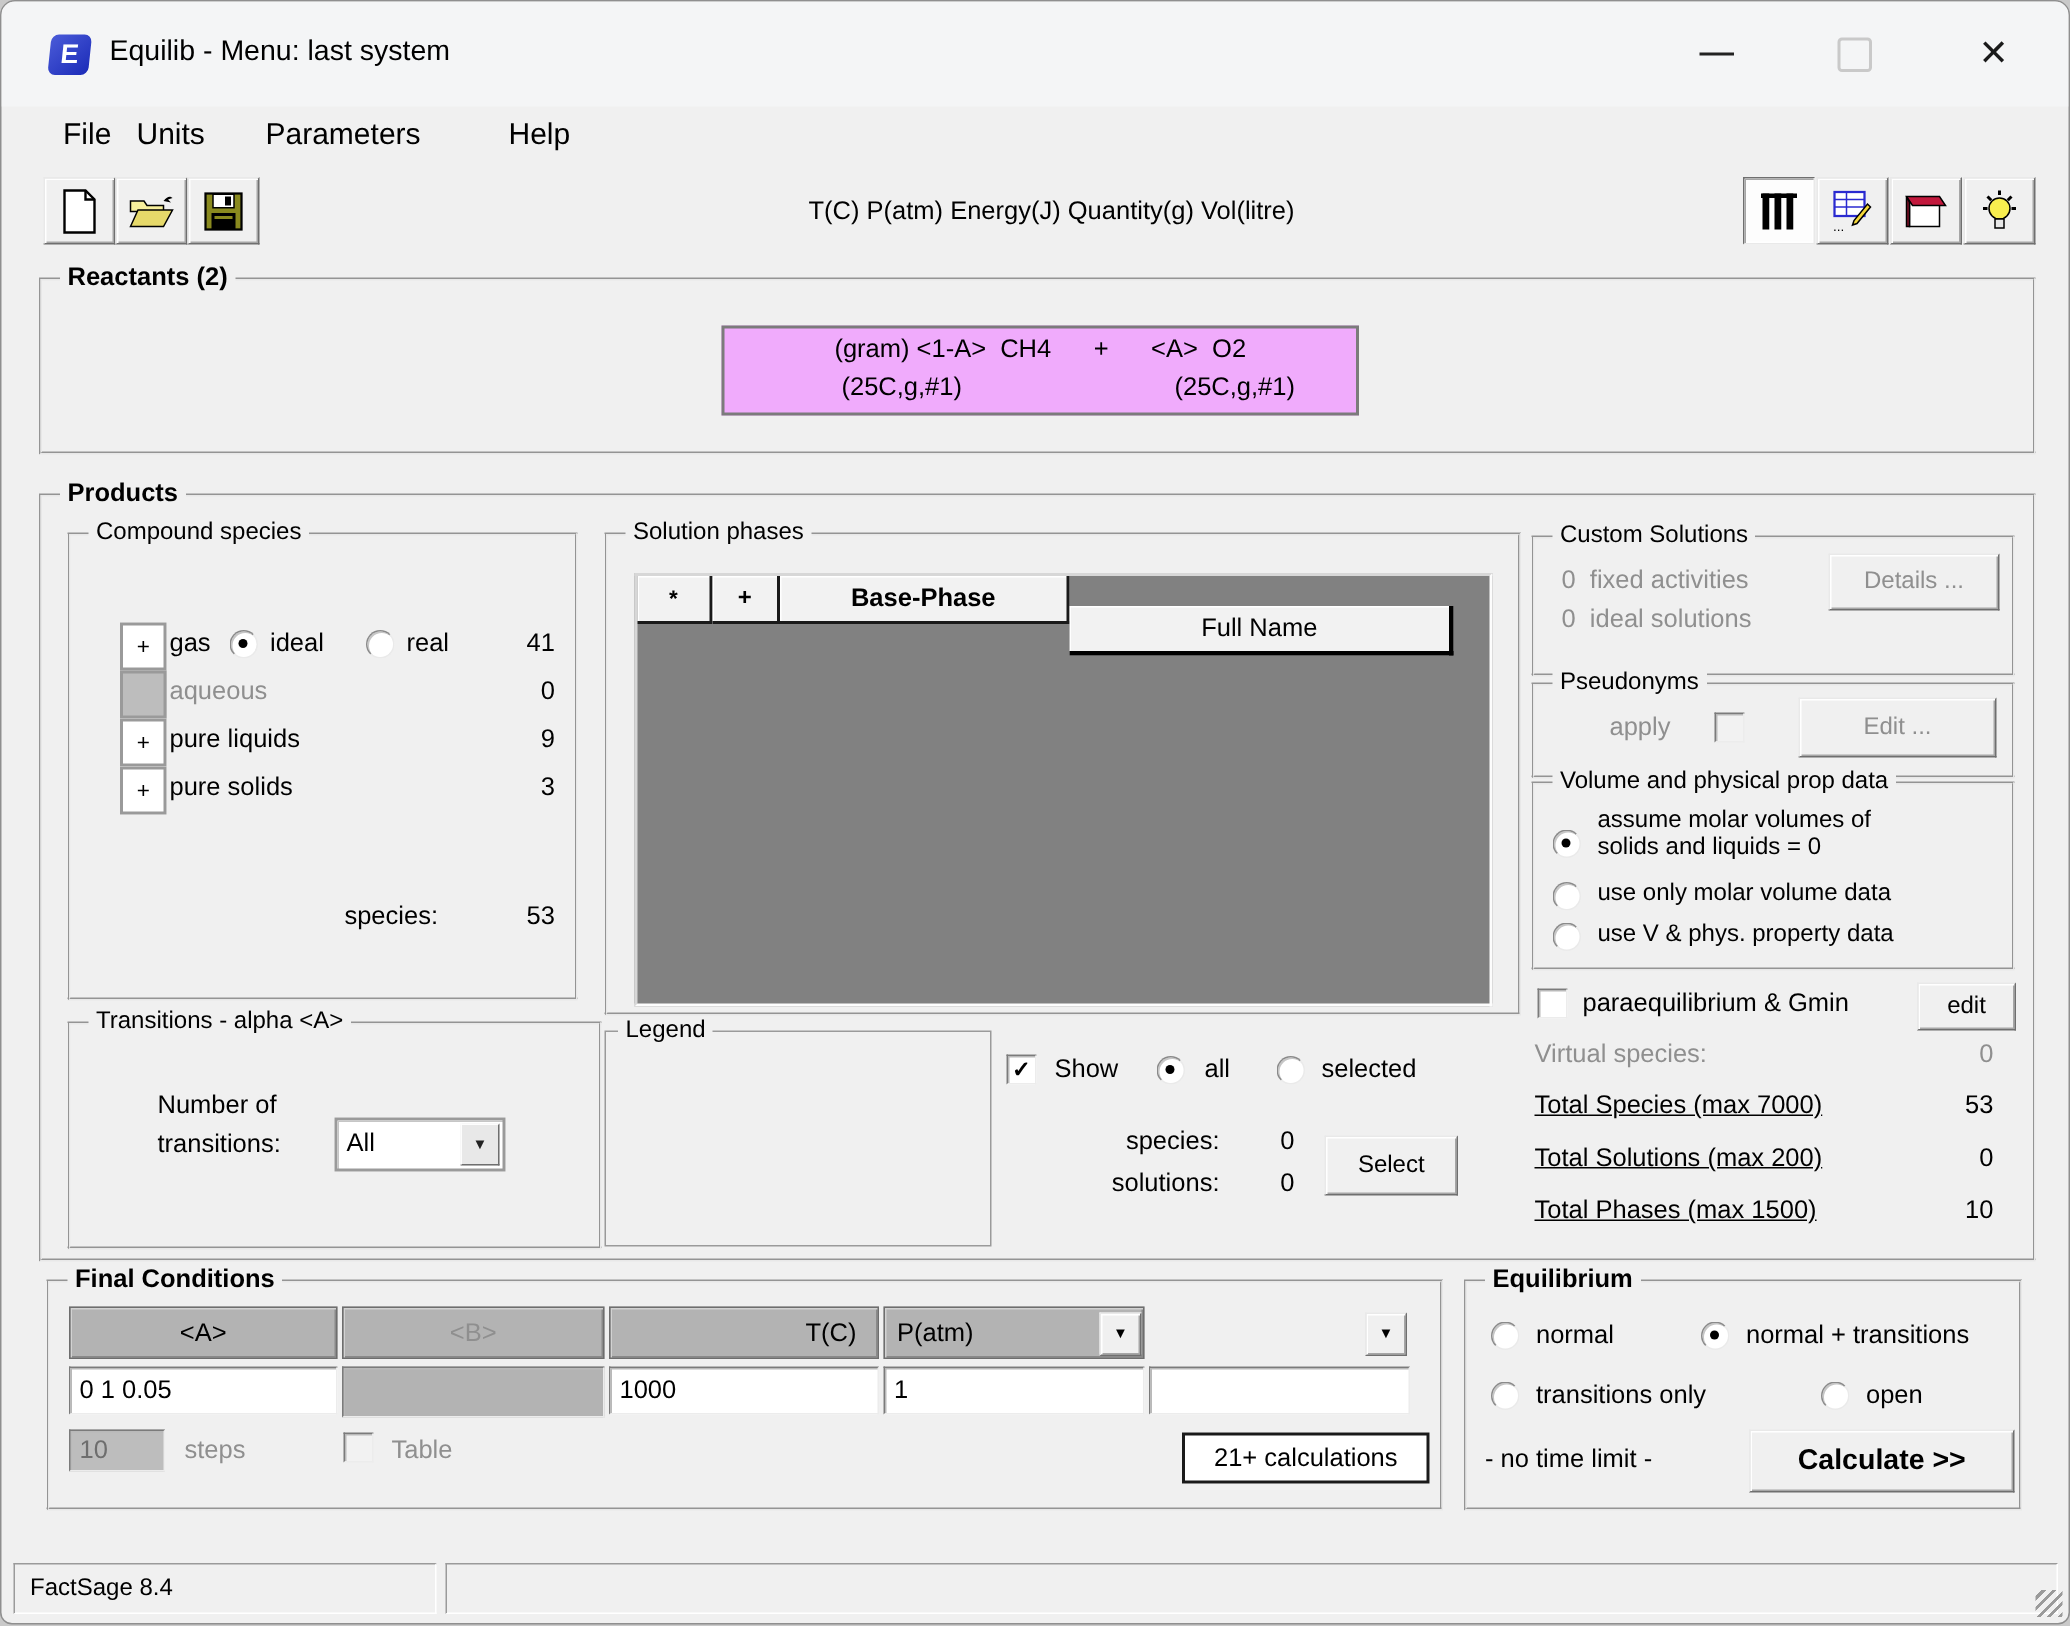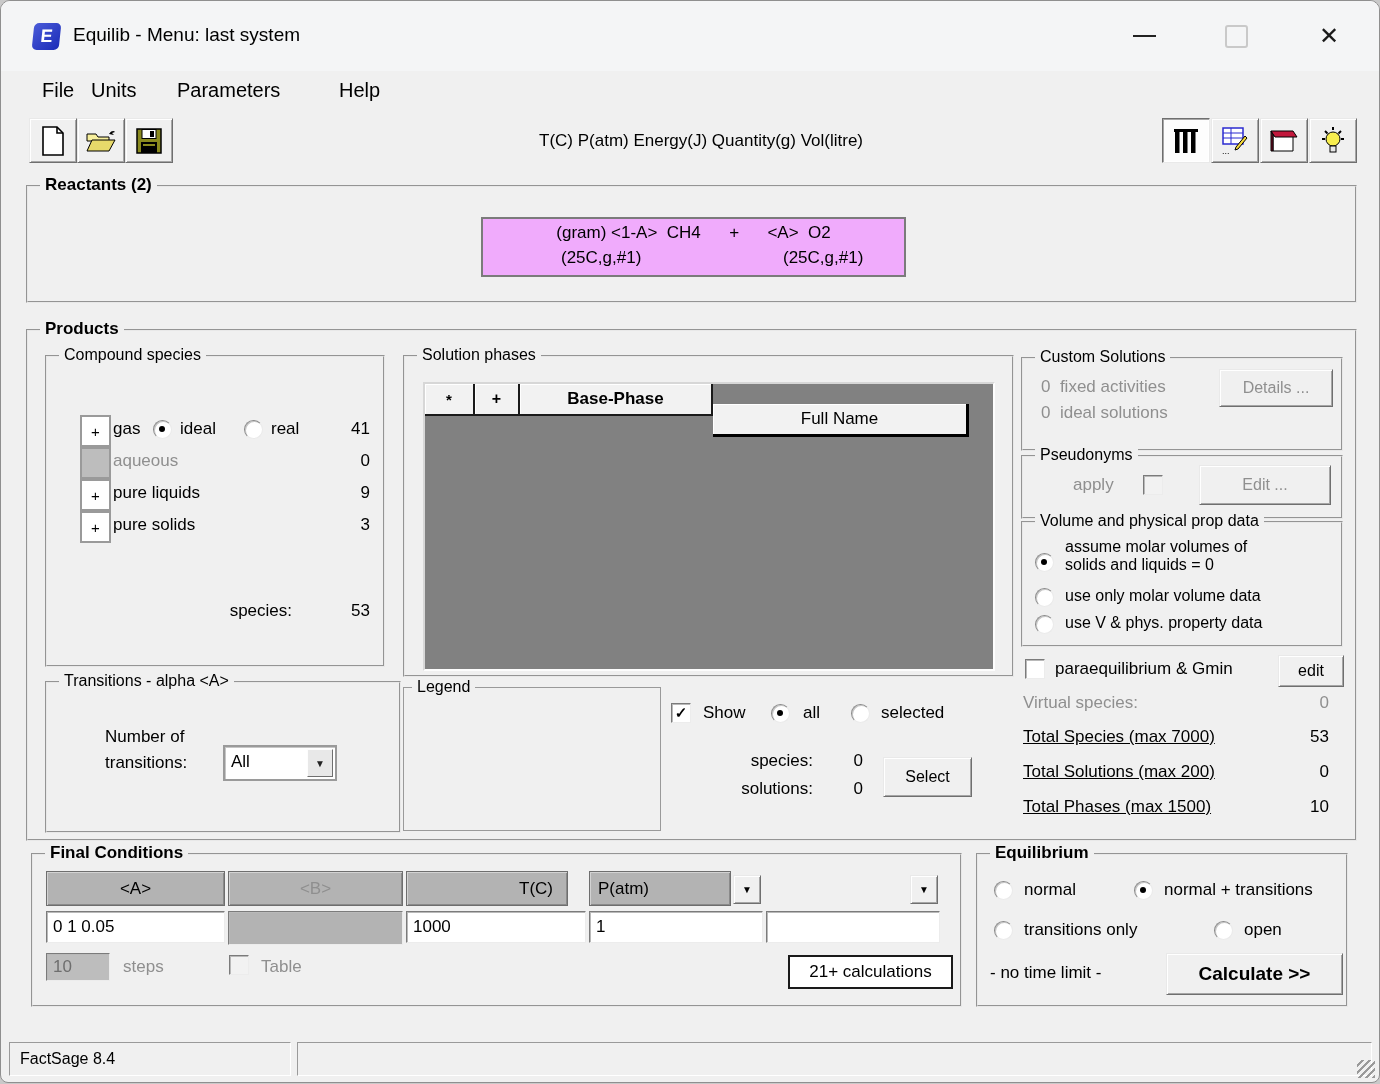--- a/index.html
+++ b/index.html
@@ -290,22 +290,22 @@
     <div class="rnum abs" style="left:1259px;top:431px;width:42px;">0</div>
     <div class="lbl underline abs" style="left:995px;top:466px;">Total Phases (max 1500)</div>
     <div class="rnum abs" style="left:1259px;top:466px;width:42px;">10</div>
   </div>
 
   <div class="group" style="left:30px;top:852px;width:927px;height:150px;">
     <div class="glabel bold">Final Conditions</div>
     <div class="abs" style="left:0;top:16px;right:0;height:35px;">
       <div class="fch" style="left:13px;width:179px;justify-content:center;">&lt;A&gt;</div>
       <div class="fch gray" style="left:195px;width:175px;justify-content:center;">&lt;B&gt;</div>
-      <div class="fch" style="left:373px;width:162px;justify-content:flex-end;padding-right:14px;">T(C)</div>
-      <div class="fch" style="left:556px;width:142px;padding-left:8px;">
+      <div class="fch" style="left:373px;width:180px;justify-content:flex-end;padding-right:14px;">T(C)</div>
+      <div class="fch" style="left:556px;width:174px;padding-left:8px;">
           <span>P(atm)</span>
         </div>
       <div class="btn3d abs" style="left:700px;top:4px;width:26px;height:27px;font-size:10px;">
           <span>▼</span>
         </div>
       <div class="btn3d abs" style="left:877px;top:4px;width:26px;height:27px;font-size:10px;">
           <span>▼</span>
         </div>
     </div>
     <input class="cell sunken abs" style="left: 13px; top: 56px; width: 165px; height: 30px;" value="0 1 0.05">

